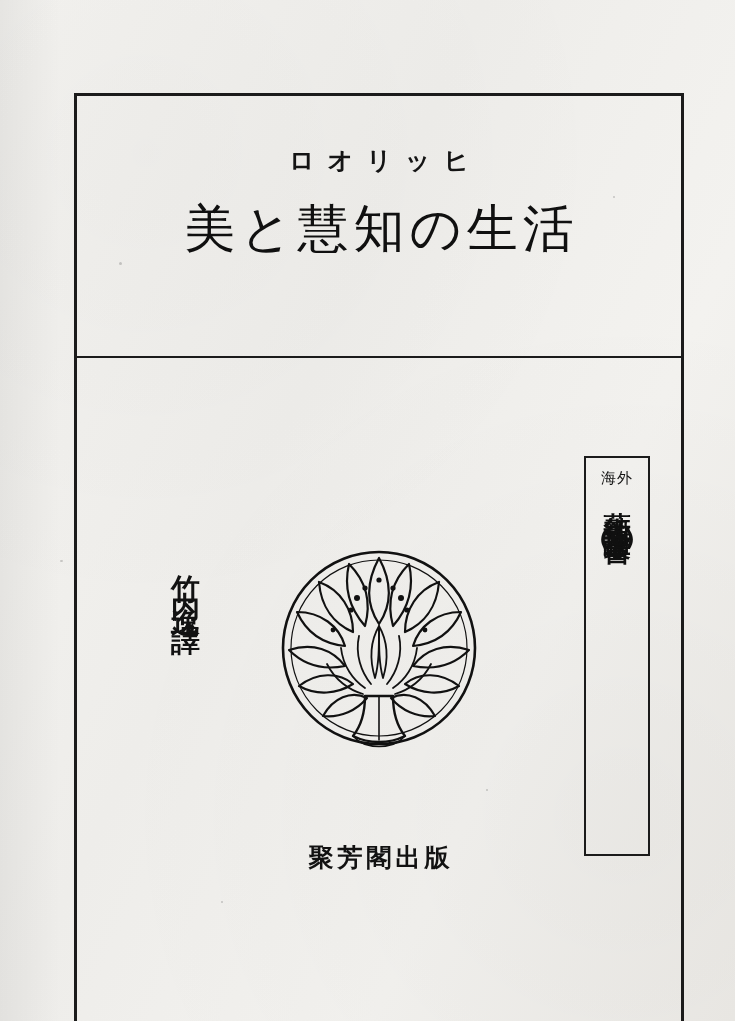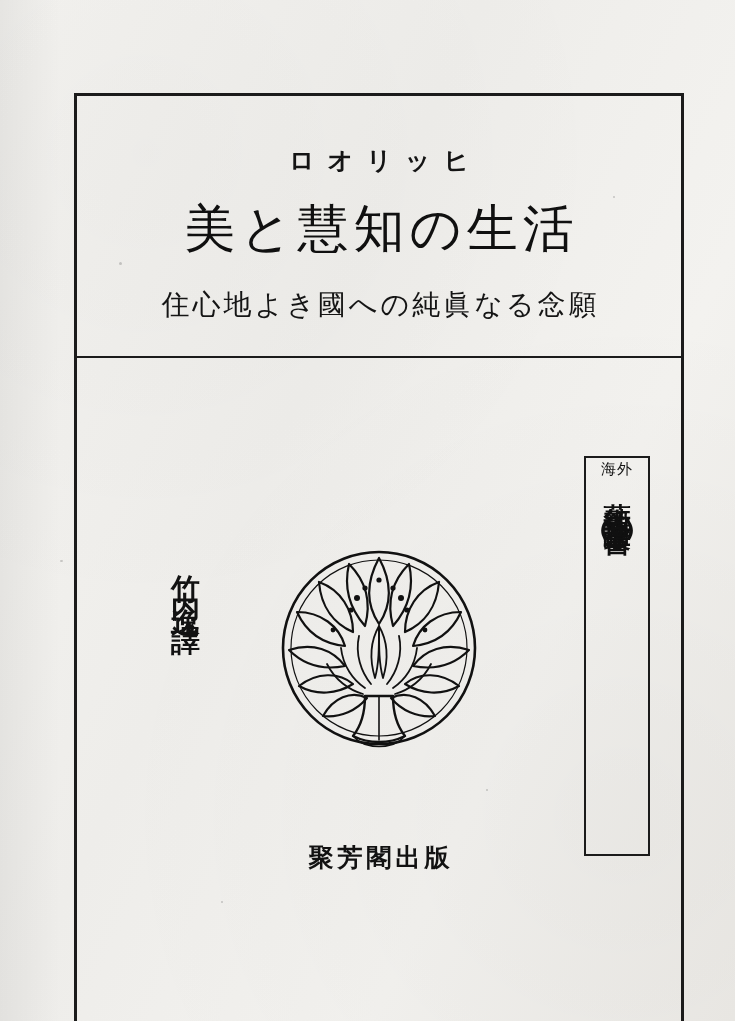--- a/index.html
+++ b/index.html
@@ -83,21 +83,21 @@
     position: absolute;
     right: 31px;
     top: 360px;
     width: 66px;
     height: 400px;
     border: 2px solid #1b1b1b;
     box-sizing: border-box;
     display: flex;
     flex-direction: column;
     align-items: center;
-    padding-top: 3px;
+    padding-top: 12px;
   }
   .series-small {
     font-size: 15px;
     letter-spacing: 1px;
     color: #141414;
     line-height: 1.1;
     font-family: "DejaVu Sans", sans-serif;
     margin-bottom: 4px;
   }
   .series-main {
@@ -181,21 +181,20 @@
 <div class="speck" style="left:613px;top:196px;width:2px;height:2px;"></div>
 <div class="speck" style="left:221px;top:901px;width:2px;height:2px;"></div>
 <div class="speck" style="left:486px;top:789px;width:2px;height:2px;"></div>
 <div class="speck" style="left:60px;top:560px;width:3px;height:2px;"></div>
 
 <div class="cover-frame">
 
   <div class="title-block">
     <div class="katakana-line">ロオリッヒ</div>
     <div class="main-title">美と慧知の生活</div>
-    <div class="subtitle">住心地よき國への純眞なる念願</div>
   </div>
 
   <div class="translator">竹内逸譯</div>
 
   <div class="ornament">
     <svg viewBox="0 0 252 252" width="252" height="252" aria-hidden="true">
       <g fill="none" stroke="#111111" stroke-width="2.2" stroke-linecap="round" stroke-linejoin="round">
 
         <circle cx="126" cy="120" r="96" stroke-width="2.6"></circle>
         <circle cx="126" cy="120" r="88" stroke-width="1.2"></circle>

